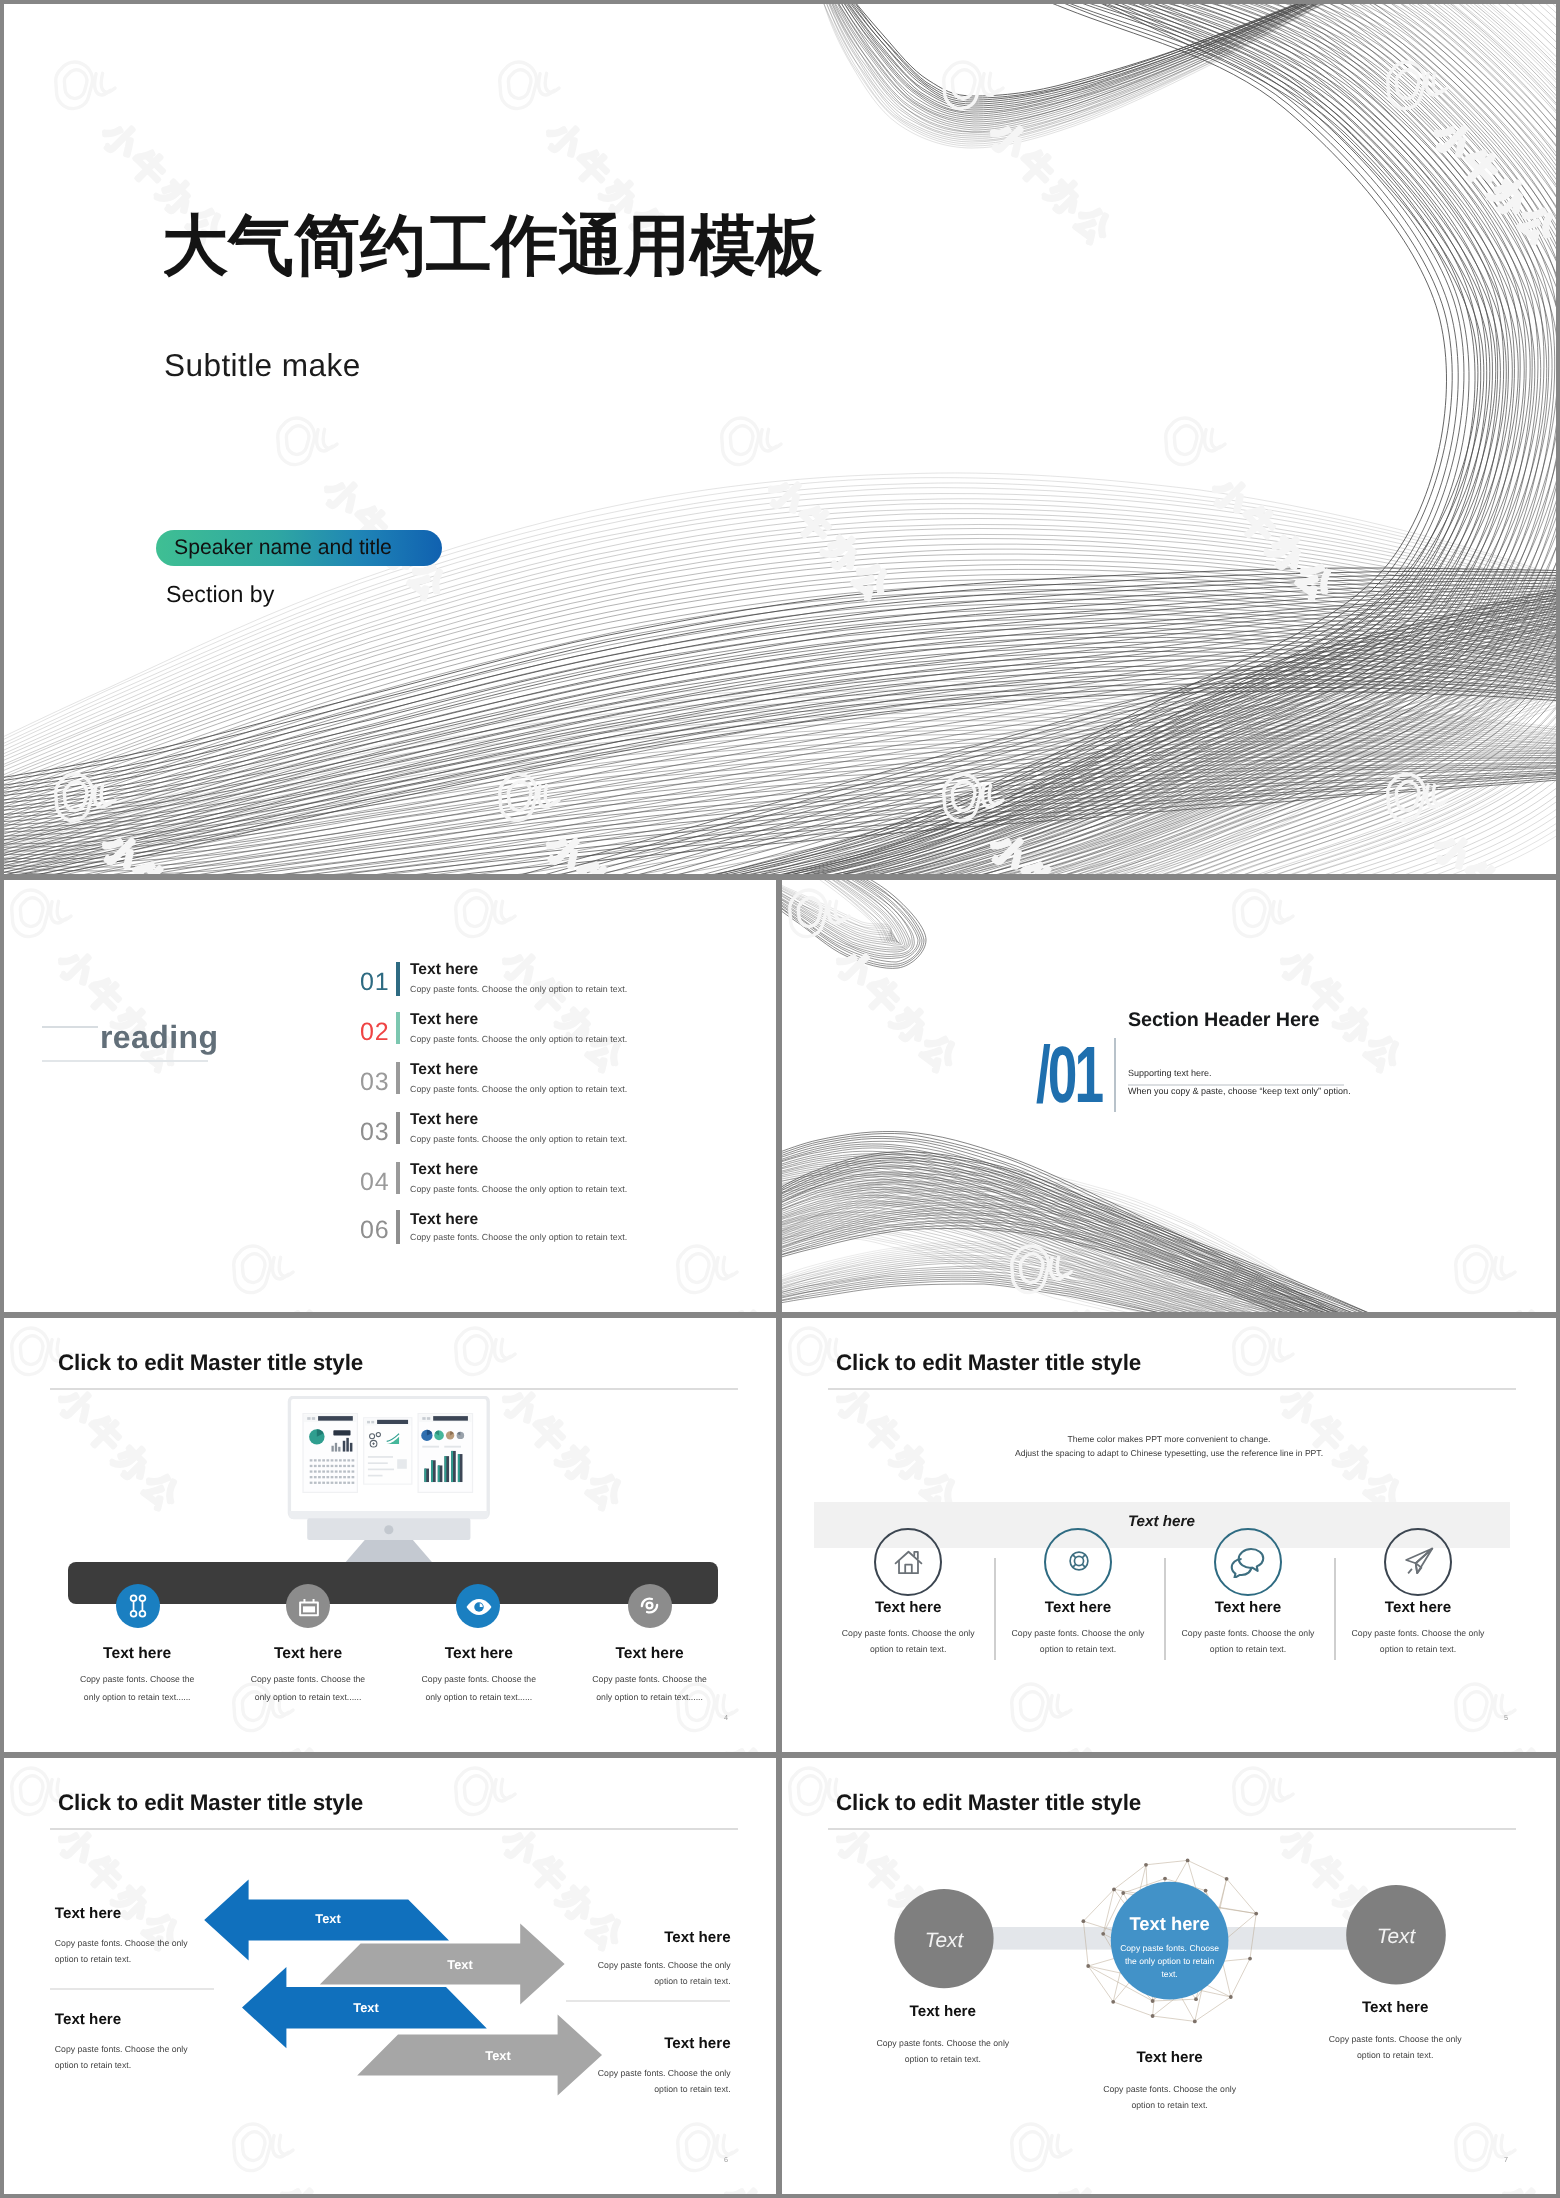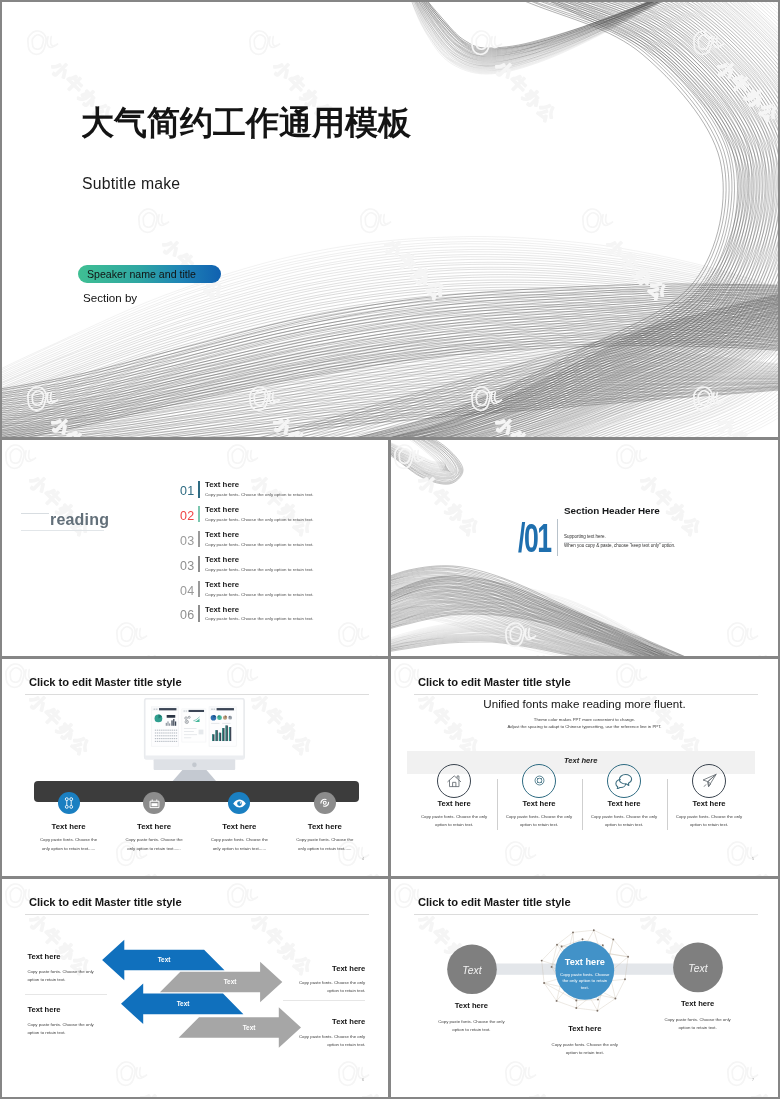--- a/index.html
+++ b/index.html
@@ -796,21 +796,20 @@
   <div class="pnum" style="left:360px;top:198px">4</div>
   
 </div>
 
 <div class="slide" id="s5">
   <svg class="wm" viewBox="0 0 387 217">
         <use href="#wmtile2"></use>
       </svg>
   <div class="mt">Click to edit Master title style</div>
   <div class="mtline" style="width:344px"></div>
-  <div class="lead">Unified fonts make reading more fluent.</div>
   <div class="n1">Theme color makes PPT more convenient to change.</div>
   <div class="n2">Adjust the spacing to adapt to Chinese typesetting, use the reference line in PPT.</div>
   <div class="gband">
         <span>Text here</span>
       </div>
   <div class="col" style="left:20.1px">
         <div class="circ" style="border-color:#3b4550">
           <svg viewBox="0 0 24 24" width="16.5" height="16.5" fill="none" stroke="#6b7177" stroke-width="1.3" stroke-linejoin="round" stroke-linecap="round">
             <path d="M2.6 12.6L12 4.2l9.4 8.4"></path>
             <path d="M5.1 10.6v9.2h13.8v-9.2"></path>

